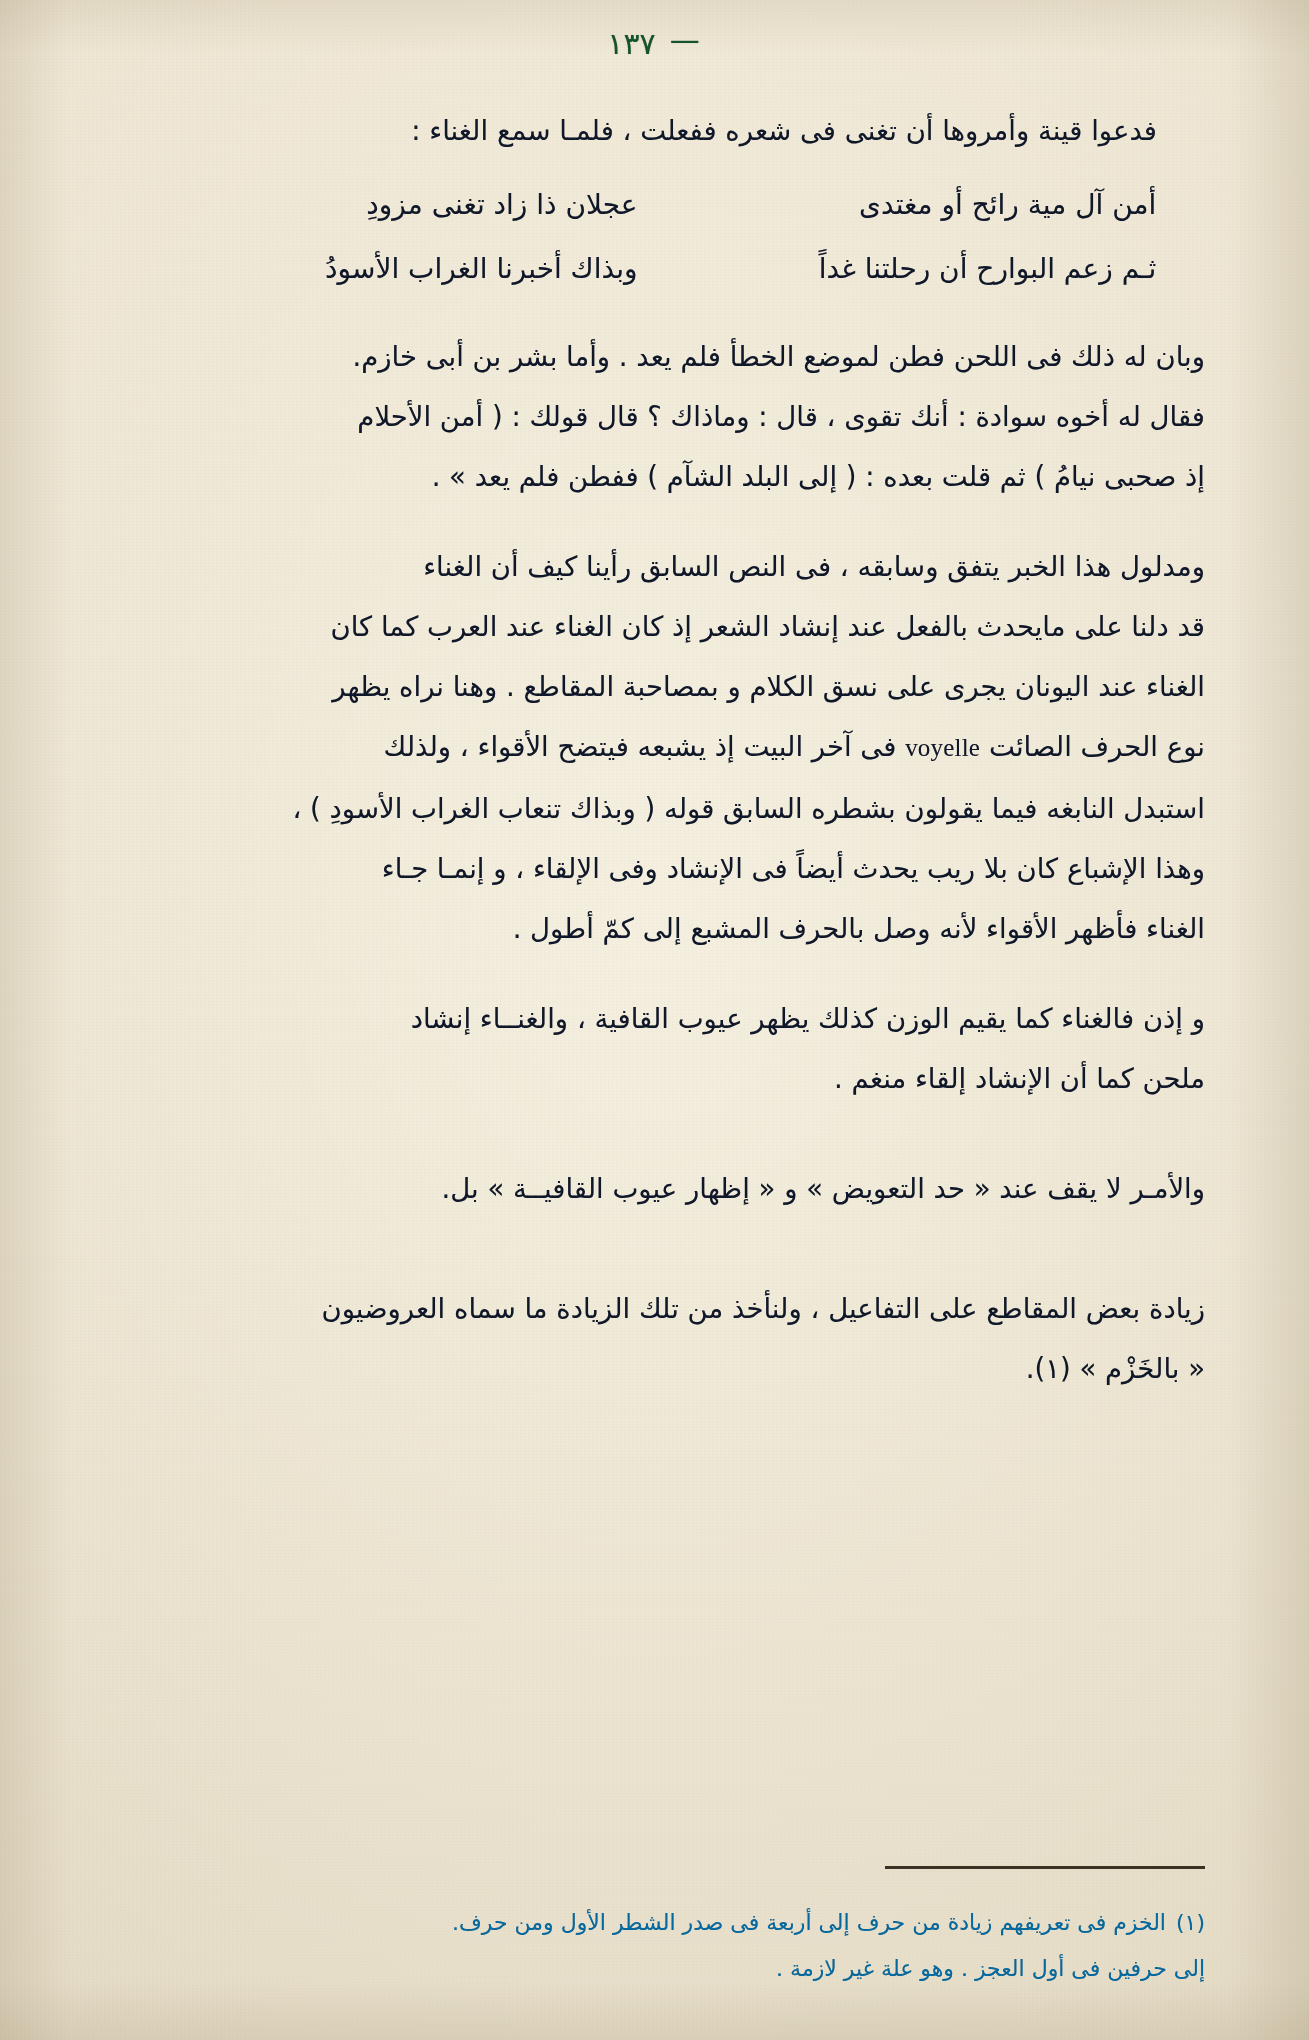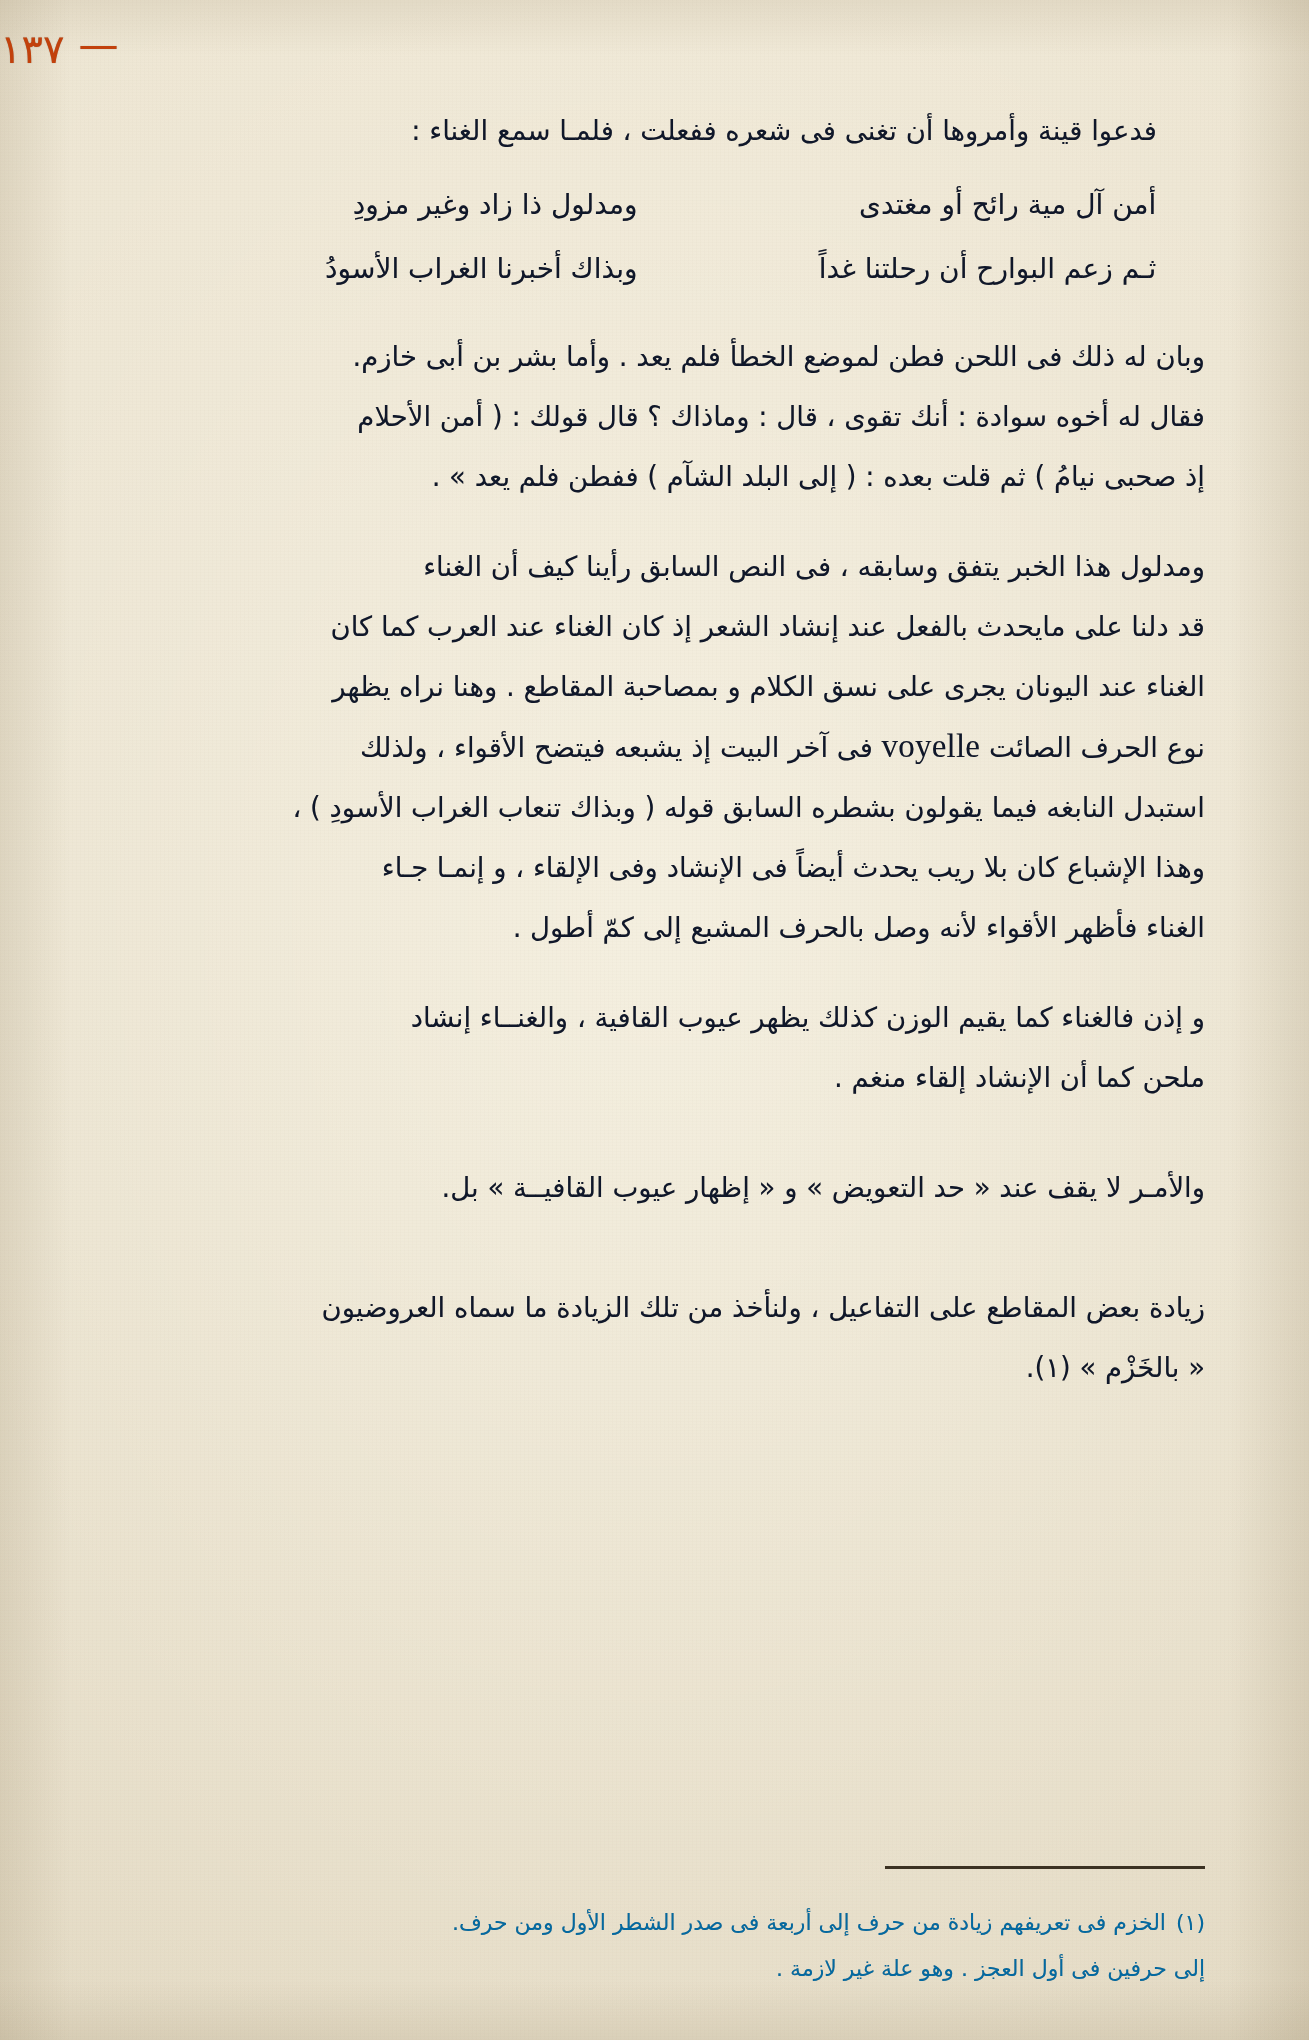--- a/index.html
+++ b/index.html
@@ -50,24 +50,24 @@
     inset: 0;
     color: #241c10;
   }
 
   
   .folio {
     position: absolute;
     top: 26px;
     left: 0;
     right: 0;
-    text-align: left;
-    font-size: 40px;
+    text-align: center;
+    font-size: 30px;
     letter-spacing: 2px;
-    color: #c2410c;
+    color: #14532d;
     font-family: "DejaVu Sans", "Liberation Sans", sans-serif;
     direction: rtl;
     text-shadow: 0 0 1px rgba(40,30,15,0.35);
   }
   .folio .dash {
     display: inline-block;
     margin-left: 14px;
     transform: translateY(-4px);
   }
 
@@ -122,21 +122,21 @@
     padding-right: 18px;
   }
   .hemistich.left {
     text-align: right;
     padding-right: 6px;
   }
 
   
   .latin {
     font-family: "Liberation Serif", "DejaVu Serif", serif;
-    font-size: 33px;
+    font-size: 25px;
     letter-spacing: 0.2px;
     direction: ltr;
     unicode-bidi: isolate;
   }
 
   
   .footnote-rule {
     position: absolute;
     top: 1866px;
     right: 104px;
@@ -178,21 +178,21 @@
     <span class="dash">—</span><span>١٣٧</span>
   </div>
 
   <div class="body-col">
 
     <p class="para">فدعوا قينة وأمروها أن تغنى فى شعره ففعلت ، فلمـا سمع الغناء :</p>
 
     <div class="verses">
       <div class="verse">
         <span class="hemistich right">أمن آل مية رائح أو مغتدى</span>
-        <span class="hemistich left">ومدلول ذا زاد وغير مزودِ</span>
+        <span class="hemistich left">عجلان ذا زاد تغنى مزودِ</span>
       </div>
       <div class="verse">
         <span class="hemistich right">ثـم   زعم البوارح أن رحلتنا غداً</span>
         <span class="hemistich left">وبذاك أخبرنا الغراب الأسودُ</span>
       </div>
     </div>
 
     <div class="block-gap small"></div>
 
     <p class="para flush">

